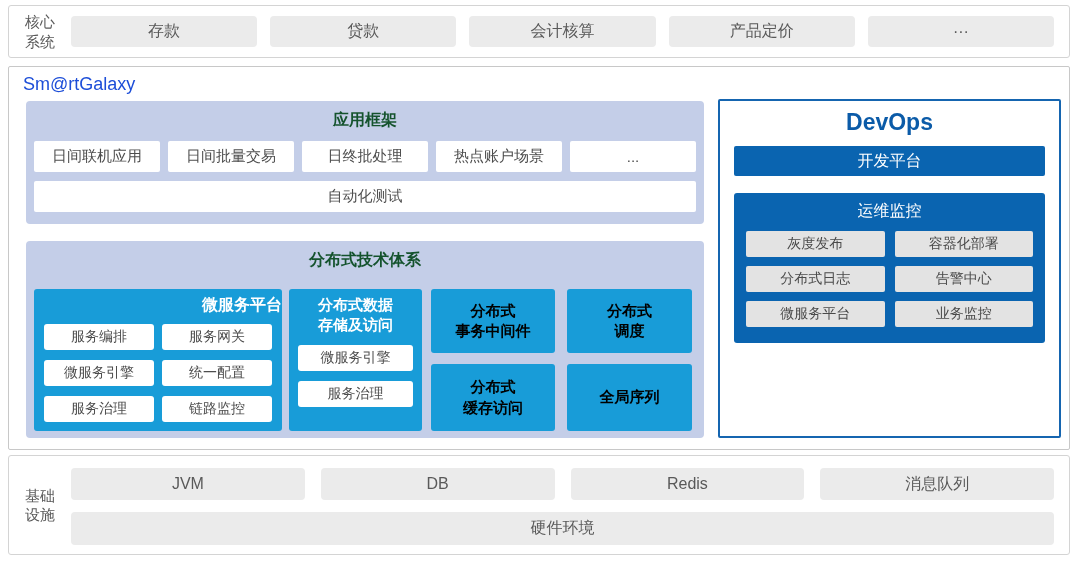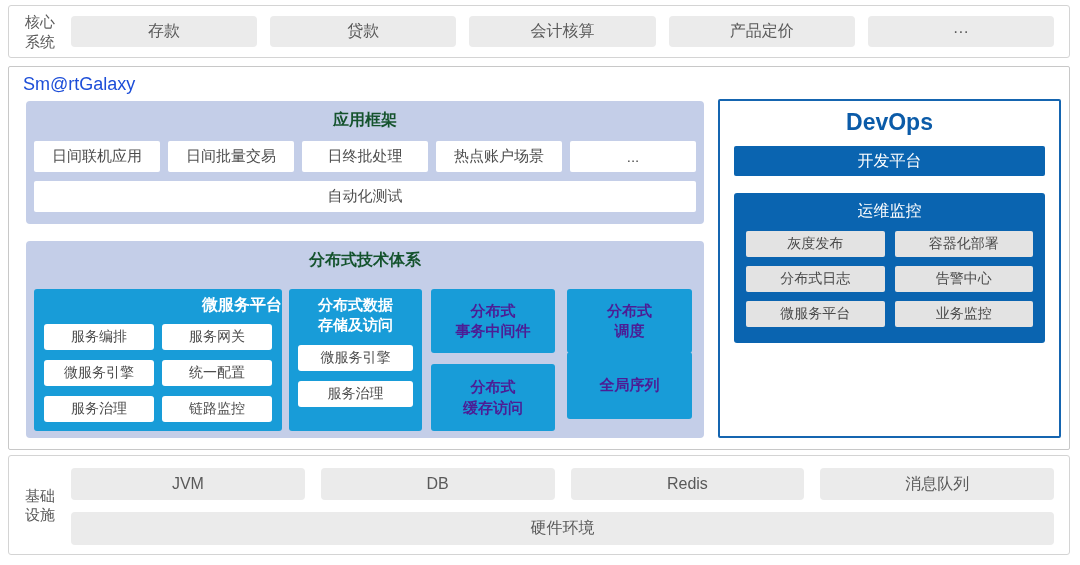--- a/index.html
+++ b/index.html
@@ -57,26 +57,26 @@
   .cyan{ background:#189cd8; border-radius:3px; position:absolute; }
   .cyan-title{ color:#ffffff; font-weight:bold; font-size:16px; text-align:right; padding-top:6px; }
   .micro{ left:8px; top:48px; width:248px; height:142px; }
   .micro-grid{ display:grid; grid-template-columns:1fr 1fr; gap:10px 8px; margin:8px 10px 0; }
   .storage{ left:263px; top:48px; width:133px; height:142px; }
   .storage-title{ color:#ffffff; font-weight:bold; font-size:15px; text-align:center; line-height:1.35; padding-top:6px; }
   .storage-title span{ display:block; }
   .storage-items{ display:flex; flex-direction:column; gap:10px; margin:9px 9px 0; }
   .block{
     display:flex; flex-direction:column; align-items:center; justify-content:center;
-    color:#4c1d95; font-weight:bold; font-size:15px; line-height:1.35; text-align:center;
+    color:#000000; font-weight:bold; font-size:15px; line-height:1.35; text-align:center;
   }
   .blk-1{ left:405px; top:48px;  width:124px; height:64px; }
   .blk-2{ left:541px; top:48px;  width:125px; height:64px; }
   .blk-3{ left:405px; top:123px; width:124px; height:67px; }
-  .blk-4{ left:541px; top:111px; width:125px; height:67px;align-items:center; }
+  .blk-4{ left:541px; top:123px; width:125px; height:67px;align-items:center; }
   
   .devops{
     position:absolute; left:709px; top:32px; width:343px; height:339px;
     border:2px solid #1565b0; border-radius:2px; background:#ffffff;
   }
   .devops-title{ text-align:center; color:#0b5ba8; font-weight:bold; font-size:23px; padding-top:8px; }
   .dev-box{
     background:#0a64b0; border-radius:2px; color:#ffffff; font-size:15px; height:30px;
     display:flex; align-items:center; justify-content:center;
   }

